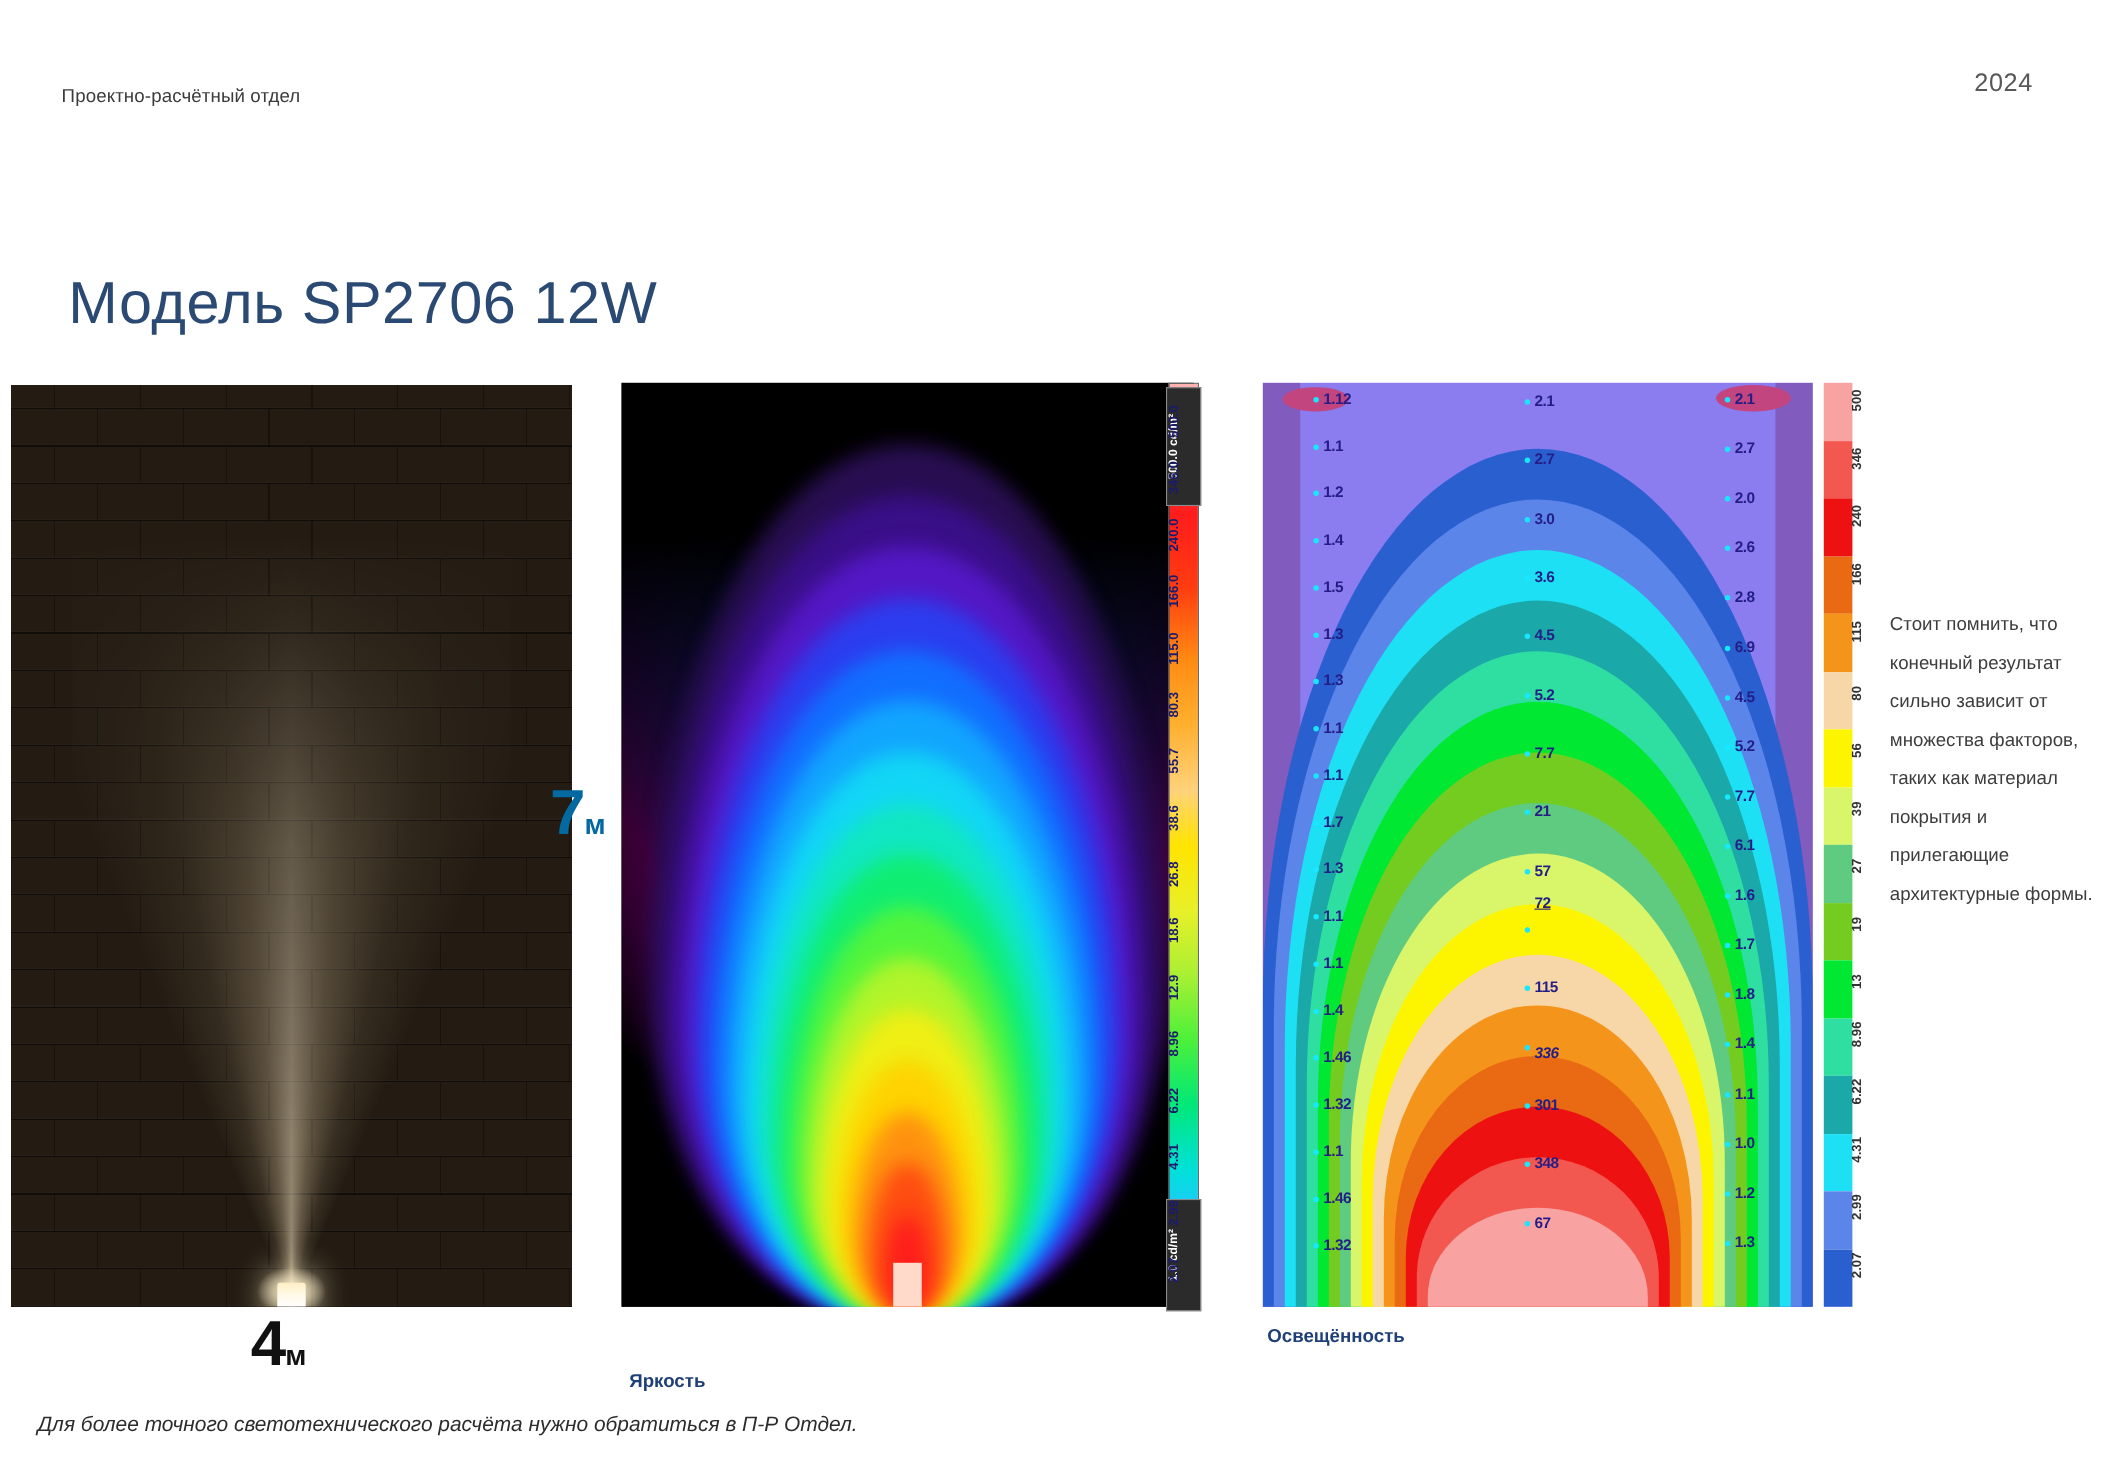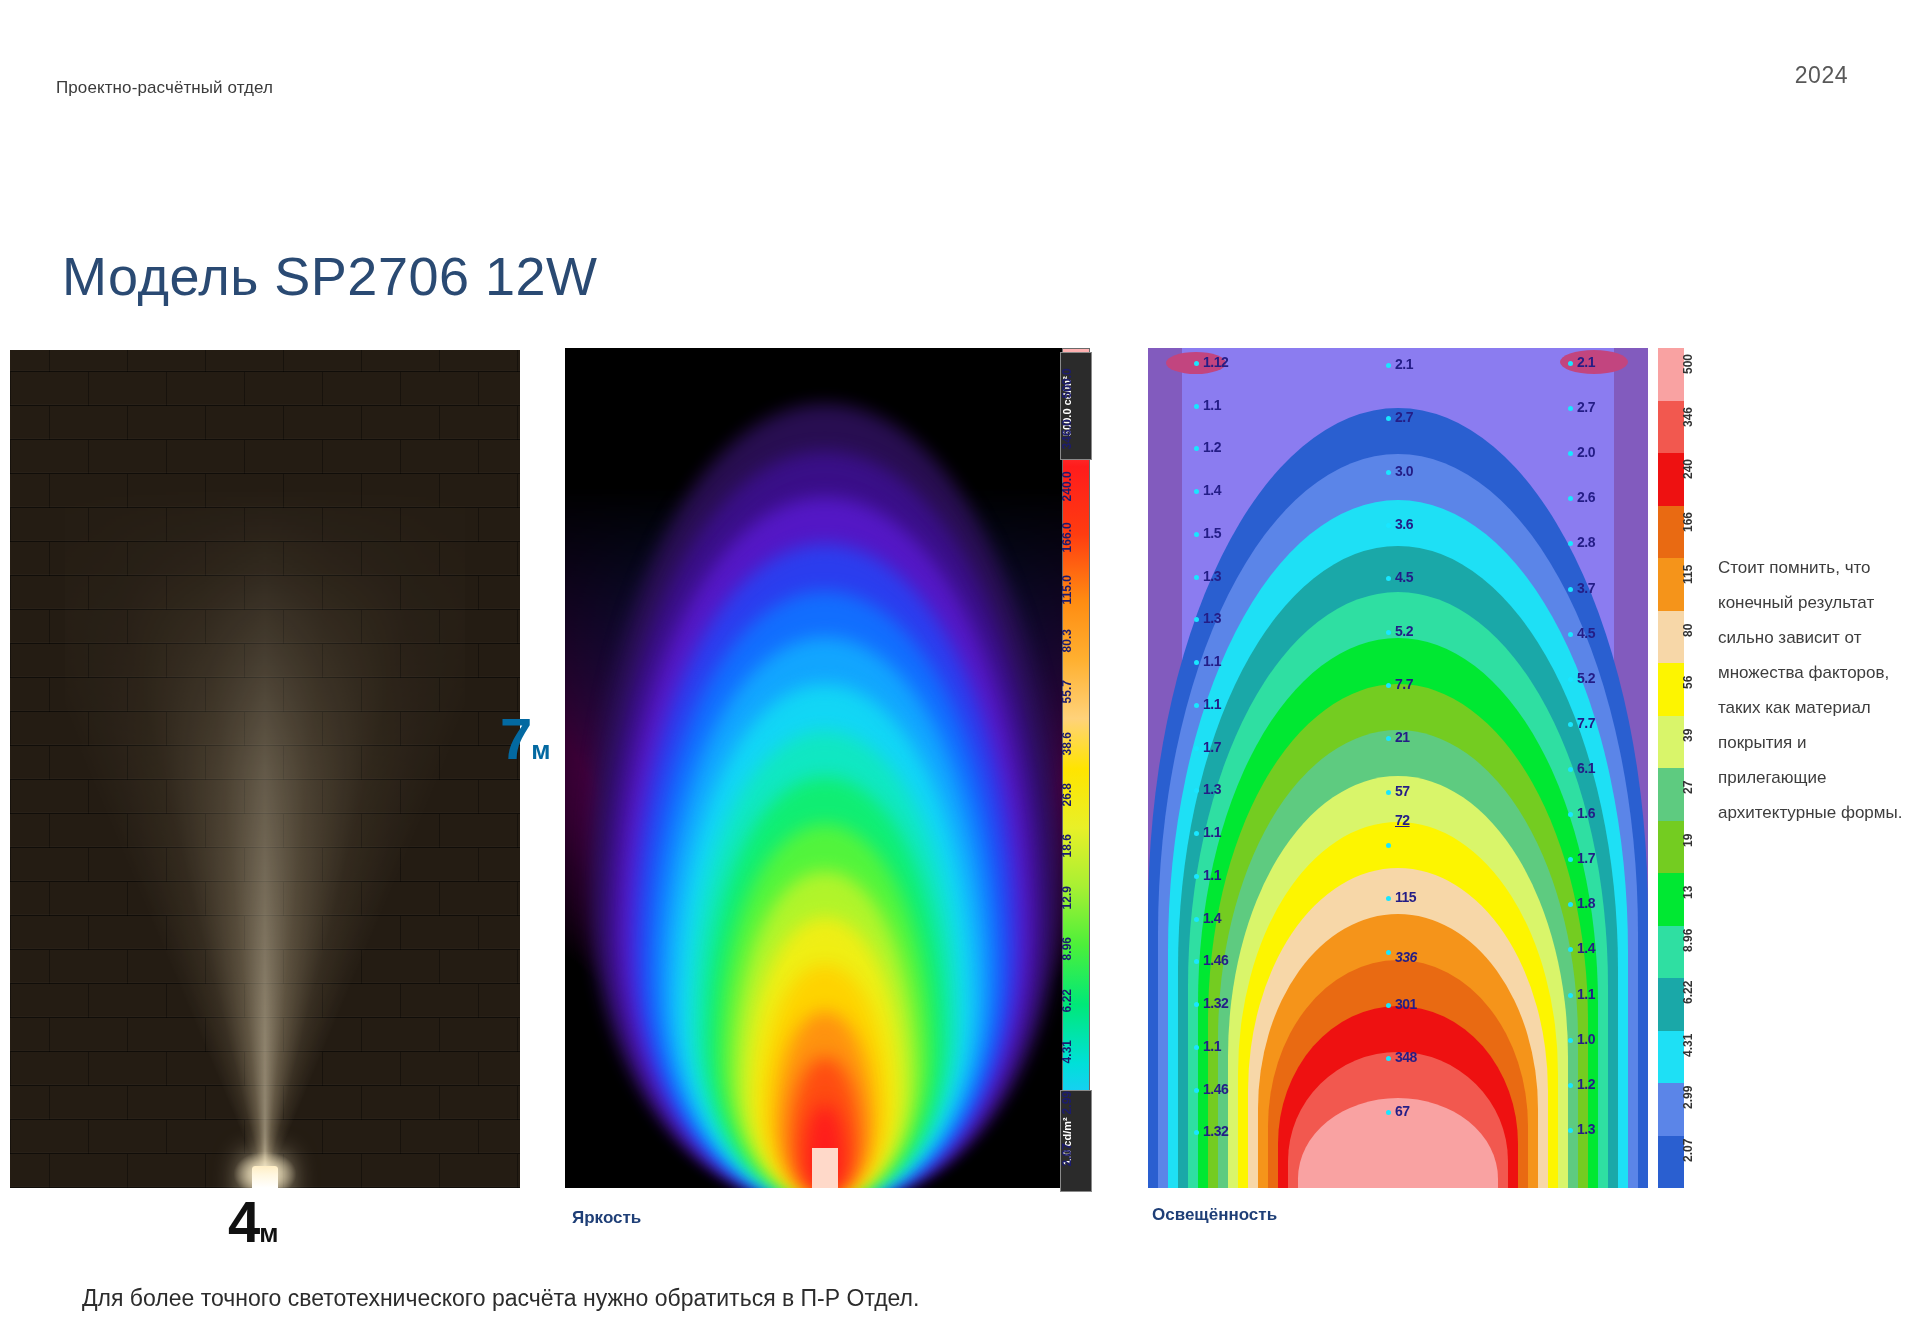--- a/index.html
+++ b/index.html
@@ -174,33 +174,33 @@
   #illum-scale .band{flex:1 1 auto;position:relative;}
   #illum-scale .band span{
     position:absolute;left:30px;top:50%;transform:translateY(-50%) rotate(-90deg);
     transform-origin:left center;
     color:#333;font-size:12px;font-weight:bold;white-space:nowrap;
   }
 
   .panel-caption{
     position:absolute;font-size:17px;color:#1f3f77;font-weight:bold;
   }
-  #caption-lum{left:572px;top:1208px;}
+  #caption-lum{left:572px;top:1246px;}
   #caption-illum{left:1152px;top:1205px;}
 
   
   #side-note{
     position:absolute;left:1718px;top:550px;width:200px;
     font-size:17px;line-height:35px;color:#3d3d3d;
   }
 
   
   #footer-note{
     position:absolute;left:34px;top:1285px;
-    font-size:23px;color:#2c2c2c;margin-left:48px;
+    font-size:19px;font-style:italic;color:#2c2c2c;
   }
 </style>
 </head>
 <body>
 
 <div id="header-logo-block">
   <div class="logo-sub">Проектно-расчётный отдел</div>
 </div>
 
 <div id="year-label">2024</div>
@@ -327,21 +327,21 @@
       <div class="grid-num" style="left: 429px; top: 6px; z-index: 61;">2.1</div>
       <div class="grid-dot" style="left: 420px; top: 58.1111px; z-index: 60;"></div>
       <div class="grid-num" style="left: 429px; top: 51.1111px; z-index: 61;">2.7</div>
       <div class="grid-dot" style="left: 420px; top: 103.222px; z-index: 60;"></div>
       <div class="grid-num" style="left: 429px; top: 96.2222px; z-index: 61;">2.0</div>
       <div class="grid-dot" style="left: 420px; top: 148.333px; z-index: 60;"></div>
       <div class="grid-num" style="left: 429px; top: 141.333px; z-index: 61;">2.6</div>
       <div class="grid-dot" style="left: 420px; top: 193.444px; z-index: 60;"></div>
       <div class="grid-num" style="left: 429px; top: 186.444px; z-index: 61;">2.8</div>
       <div class="grid-dot" style="left: 420px; top: 238.556px; z-index: 60;"></div>
-      <div class="grid-num" style="left: 429px; top: 231.556px; z-index: 61;">3.7</div>
+      <div class="grid-num" style="left: 429px; top: 231.556px; z-index: 61;">6.9</div>
       <div class="grid-dot" style="left: 420px; top: 283.667px; z-index: 60;"></div>
       <div class="grid-num" style="left: 429px; top: 276.667px; z-index: 61;">4.5</div>
       <div class="grid-dot" style="left: 420px; top: 328.778px; z-index: 60;"></div>
       <div class="grid-num" style="left: 429px; top: 321.778px; z-index: 61;">5.2</div>
       <div class="grid-dot" style="left: 420px; top: 373.889px; z-index: 60;"></div>
       <div class="grid-num" style="left: 429px; top: 366.889px; z-index: 61;">7.7</div>
       <div class="grid-dot" style="left: 420px; top: 419px; z-index: 60;"></div>
       <div class="grid-num" style="left: 429px; top: 412px; z-index: 61;">6.1</div>
       <div class="grid-dot" style="left: 420px; top: 464.111px; z-index: 60;"></div>
       <div class="grid-num" style="left: 429px; top: 457.111px; z-index: 61;">1.6</div>

